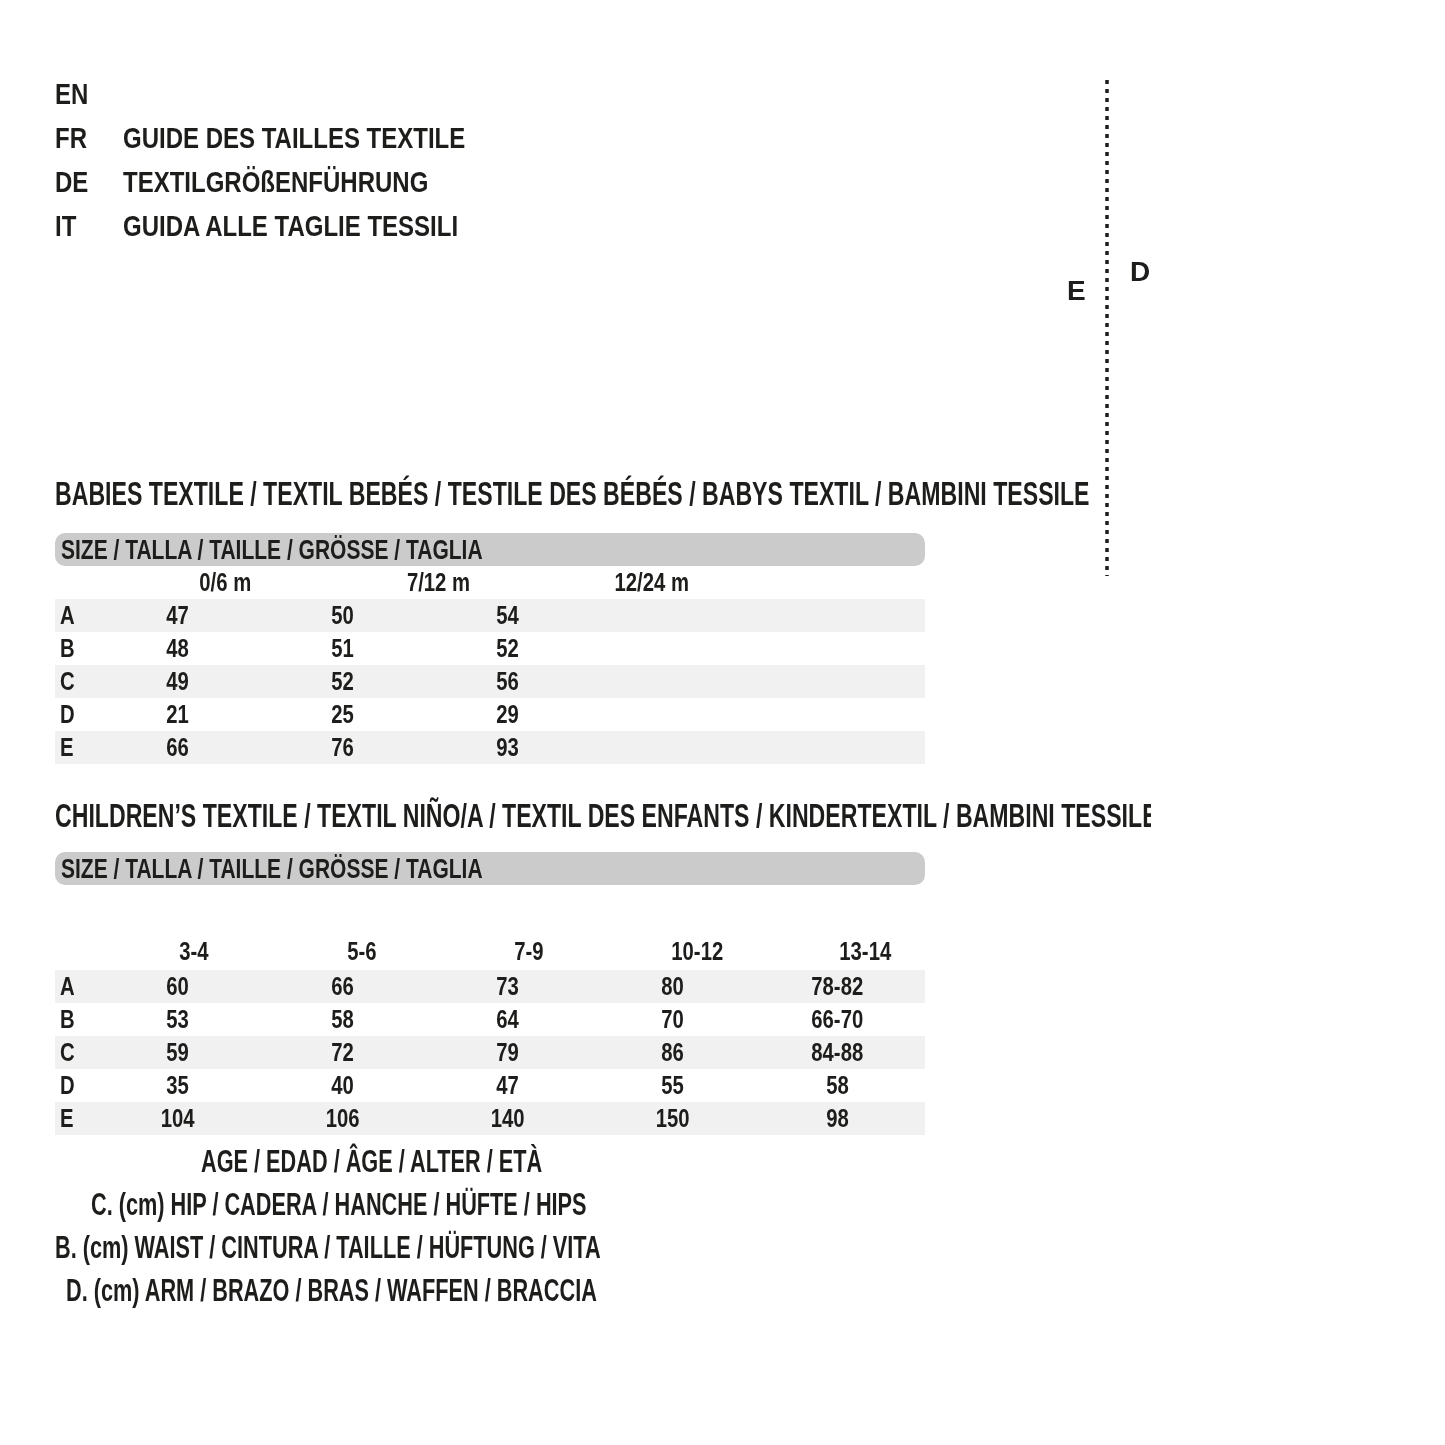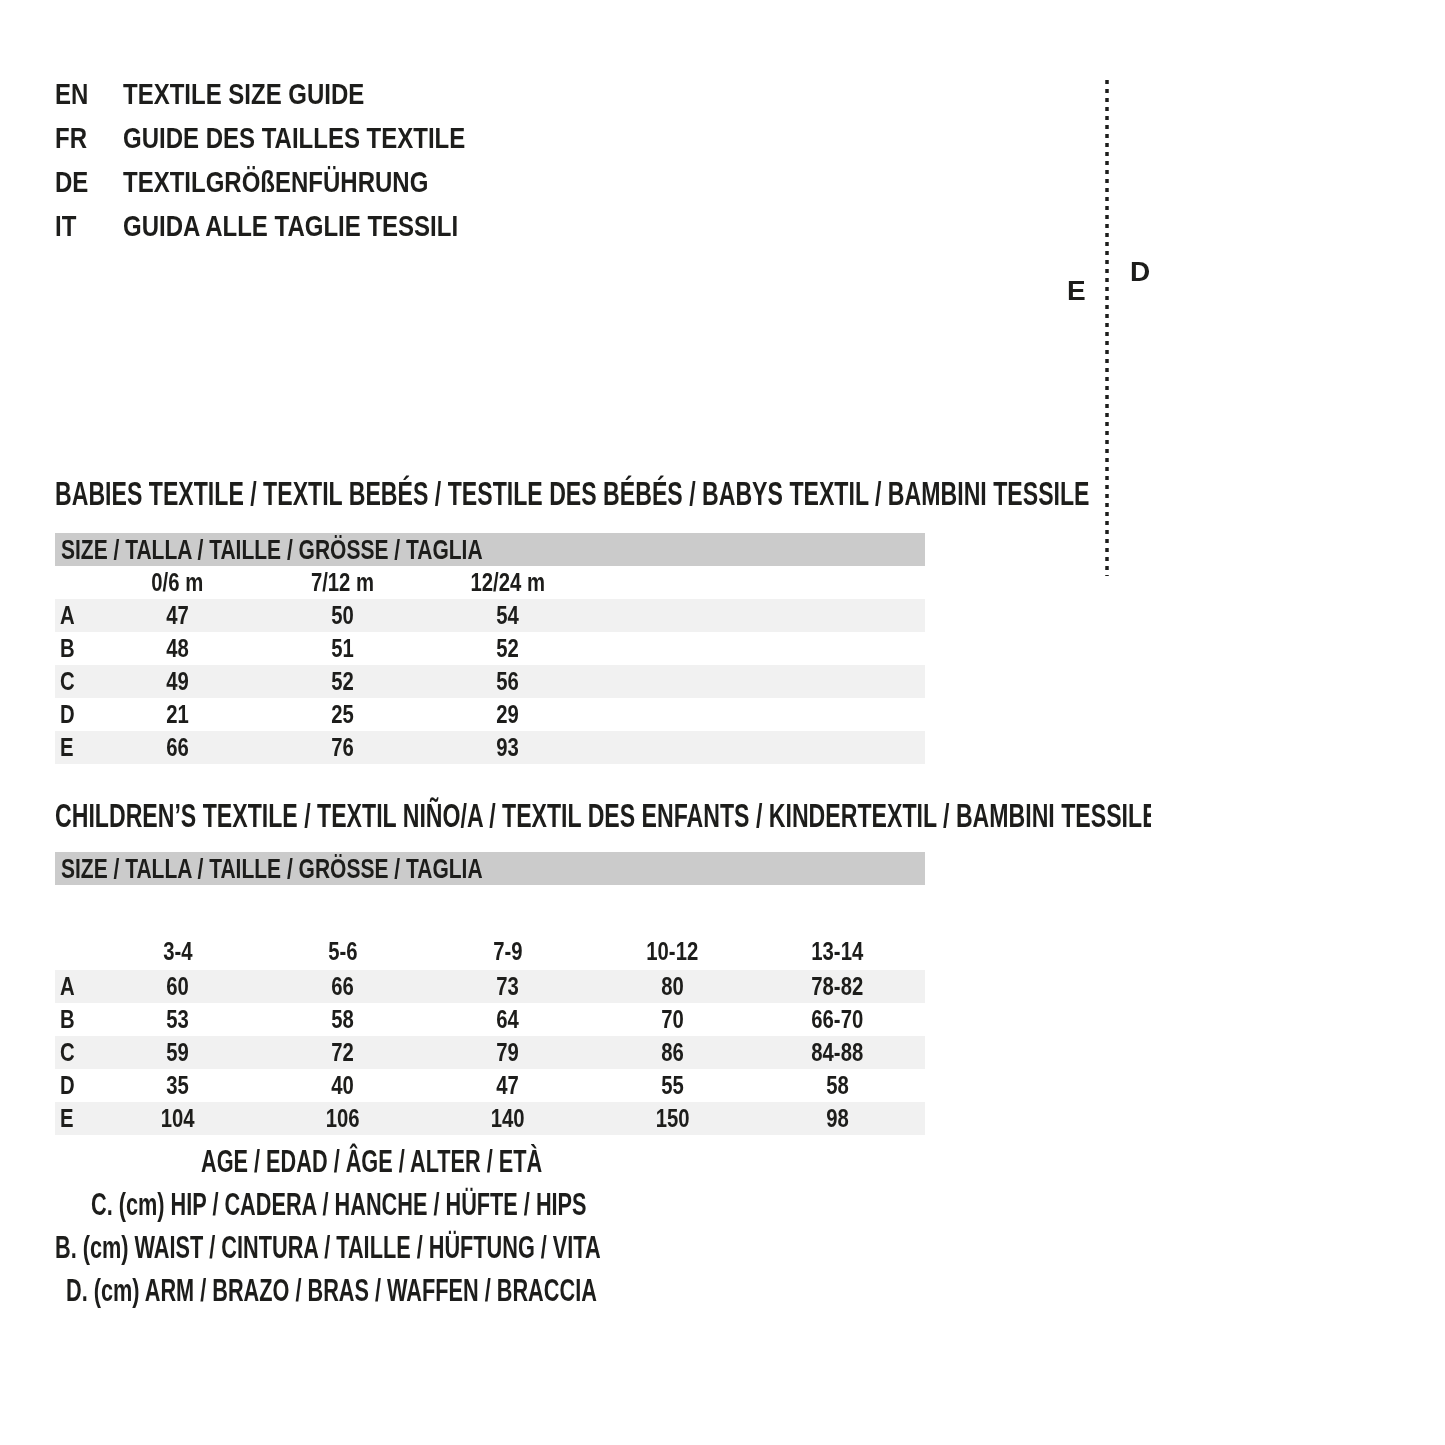--- a/index.html
+++ b/index.html
@@ -27,32 +27,32 @@
     font-size: 34px; font-weight: 700; line-height: 34px;
   }
   .section-heading .cxl { transform: scaleX(0.68); }
   .heading-babies { top: 476px; }
   .heading-children { top: 798px; }
 
   
   .size-bar {
     position: absolute; left: 55px; width: 870px; height: 33px;
     background: #cbcbcb; line-height: 33px;
-    font-size: 28px; font-weight: 700; padding-left: 6px; box-sizing: border-box;
+    font-size: 28px; font-weight: 700; padding-left: 6px; box-sizing: border-box; border-radius: 10px;
   }
   .size-bar .cxl { transform: scaleX(0.75); }
   .bar-babies { top: 533px; }
   .bar-children { top: 852px; }
 
   
   .t-block { position: absolute; left: 55px; width: 870px; }
   .t-babies { top: 566px; }
   .t-children { top: 885px; margin-top: 48px; }
   .t-row { display: flex; width: 870px; font-size: 26px; font-weight: 700; }
-  .t-row.h { height: 33px; line-height: 33px; }
+  .t-row.h { height: 33px; line-height: 33px; gap: 48px; }
   .t-row.r { height: 33px; line-height: 33px; }
   .t-row.stripe { background: #f1f1f1; }
   .c-lab { width: 40px; text-align: left; padding-left: 5px; box-sizing: border-box; }
   .c-val { width: 165px; text-align: center; }
   .t-row .cxc, .t-row .cxl { transform: scaleX(0.78); }
 
   
   .legend { position: absolute; left: 55px; top: 1140px; text-align: center; }
   .legend-line { height: 43px; line-height: 43px; font-size: 31px; font-weight: 700; }
   .legend-line .cxl { transform: scaleX(0.70); }
@@ -62,21 +62,20 @@
   .figure text { font-family: "Liberation Sans", sans-serif; font-weight: 700; font-size: 28px; fill: #1d1d1b; }
 </style>
 </head>
 <body>
 
 <div class="canvas">
 
   <div class="lang-block">
     <div class="lang-row">
       <span class="lang-code"><span class="cxl">EN</span></span>
-      <span class="lang-title"><span class="cxl">TEXTILE SIZE GUIDE</span></span>
     </div>
     <div class="lang-row">
       <span class="lang-code"><span class="cxl">FR</span></span>
       <span class="lang-title"><span class="cxl">GUIDE DES TAILLES TEXTILE</span></span>
     </div>
     <div class="lang-row">
       <span class="lang-code"><span class="cxl">DE</span></span>
       <span class="lang-title"><span class="cxl">TEXTILGRÖßENFÜHRUNG</span></span>
     </div>
     <div class="lang-row">

